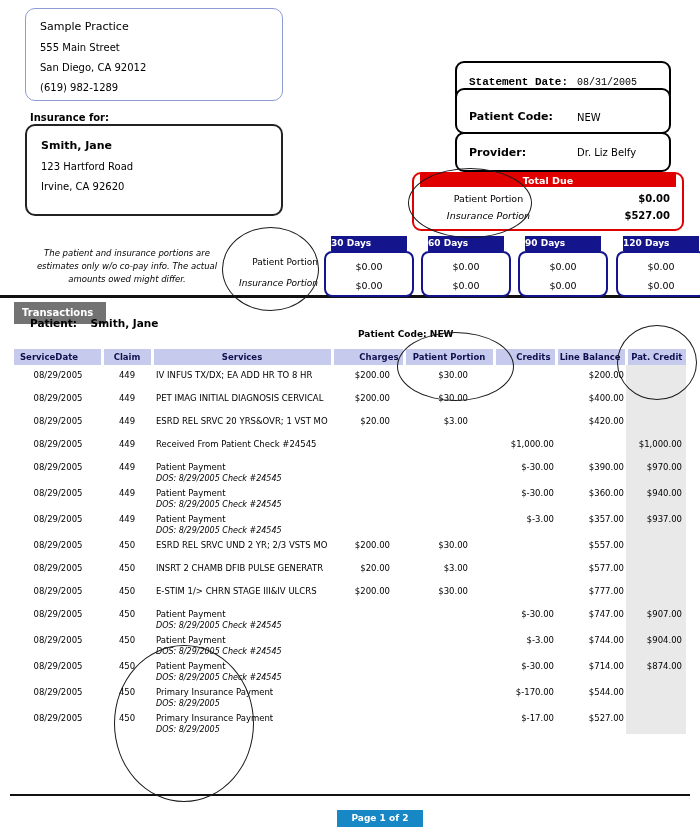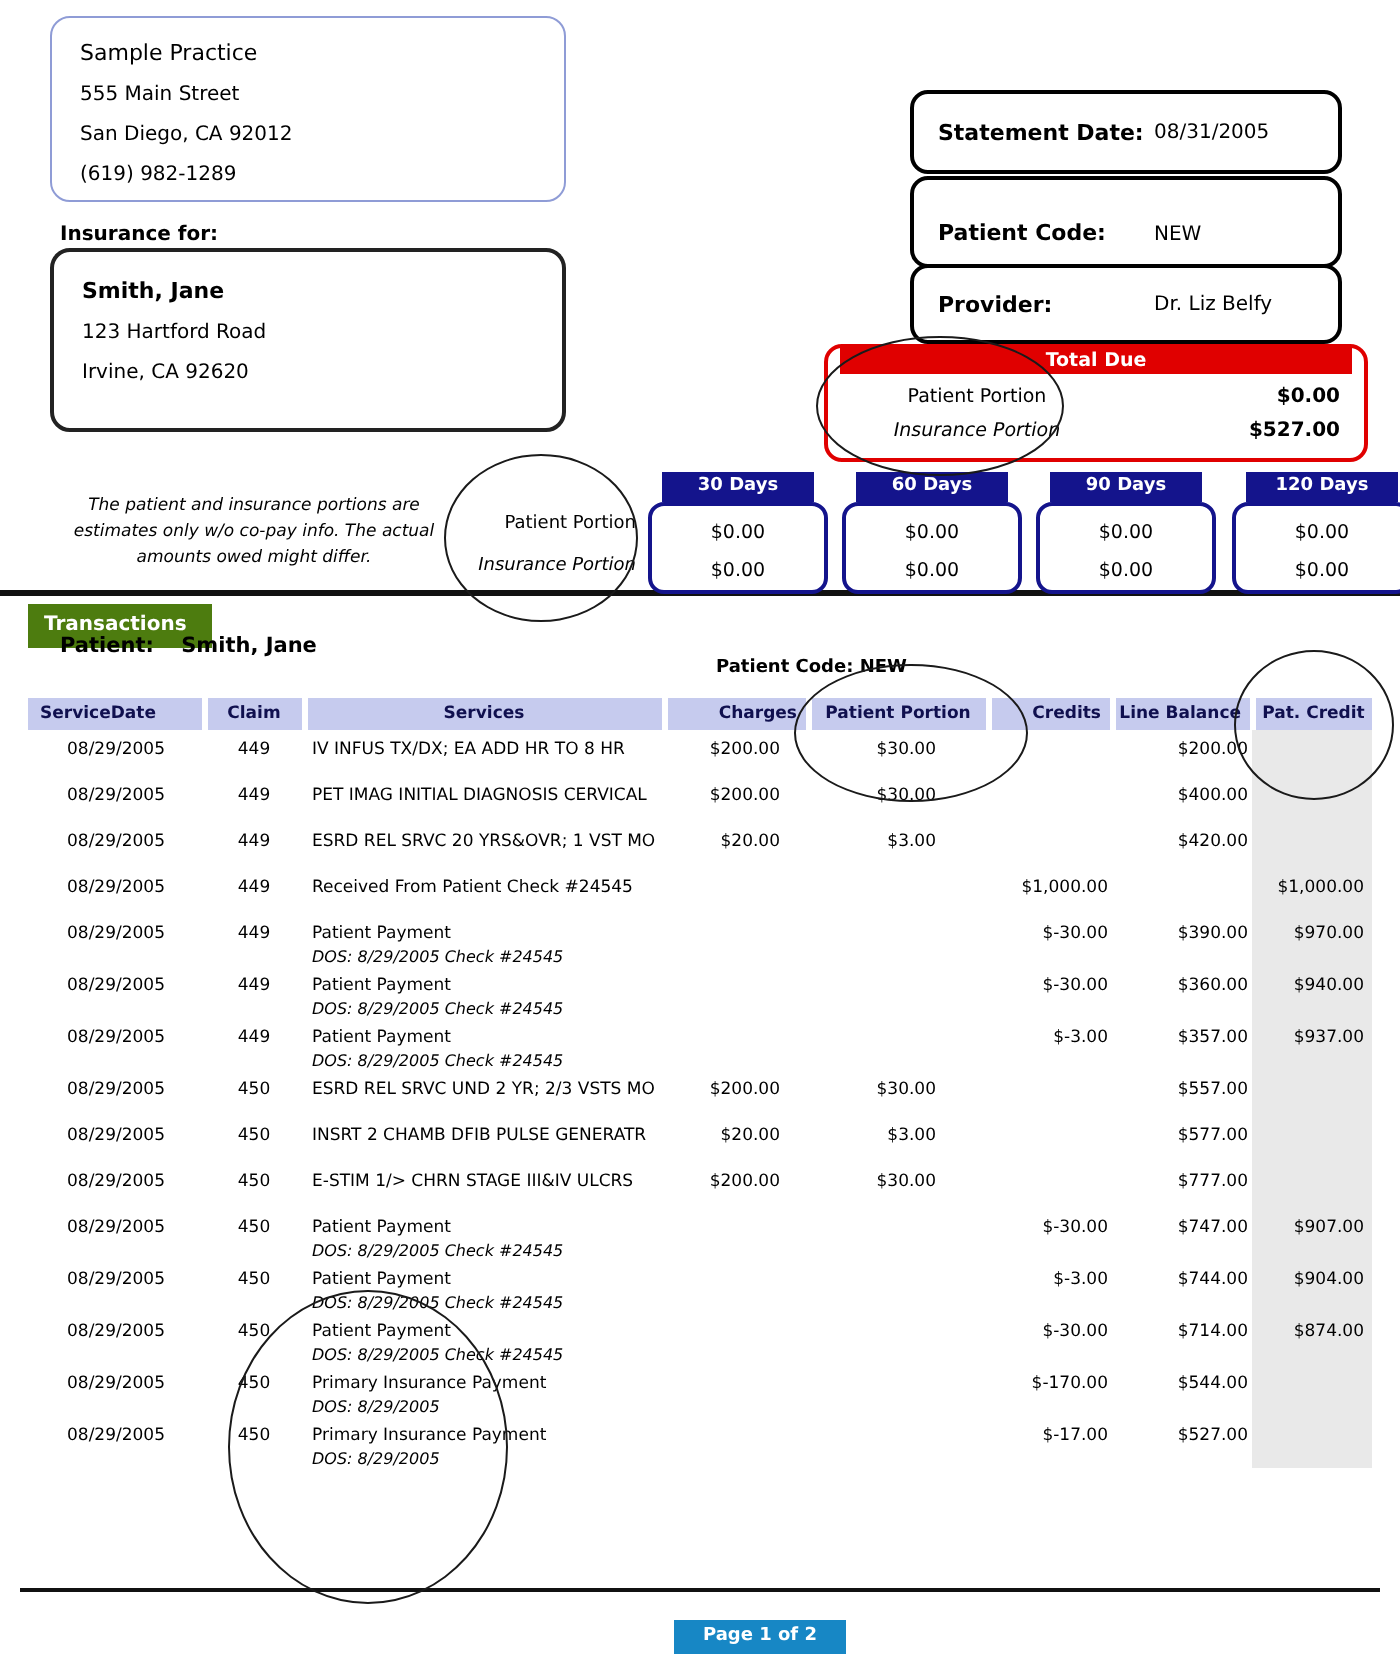--- a/index.html
+++ b/index.html
@@ -15,21 +15,21 @@
   
   .prepared-label { position:absolute; left:30px; top:112px; font-size:10px; font-weight:bold; }
   .patient-box { position:absolute; left:25px; top:124px; width:258px; height:92px;
     border:2px solid #222; border-radius:10px; padding:13px 8px 0 14px; }
   .patient-box .bname { font-size:11px; font-weight:bold; }
   .patient-box .bline { font-size:10px; margin-top:9px; }
 
   
   .info-box { position:absolute; left:455px; width:216px; border:2px solid #000;
     border-radius:9px; background:#fff; display:flex; align-items:center; padding-left:12px; }
-  .info-box.b1 { top:45px; height:42px; }
+  .info-box.b1 { top:61px; height:42px;font-family:Liberation Mono, monospace; }
   .info-box.b2 { top:88px; height:46px; align-items:flex-end; padding-bottom:9px; }
   .info-box.b3 { top:132px; height:40px; }
   .info-label { font-size:11px; font-weight:bold; width:108px; }
   .info-value { font-size:10px; }
 
   
   .totaldue-box { position:absolute; left:412px; top:172px; width:272px; height:59px;
     border:2px solid #E00000; border-radius:9px; background:#fff; }
   .totaldue-bar { margin:0 6px; height:13px; background:#E00000; color:#fff;
     font-size:9.5px; font-weight:bold; text-align:center; line-height:13px; }
@@ -39,28 +39,28 @@
   .totaldue-row .amt { flex:1; text-align:right; font-weight:bold; font-size:10px; }
 
   
   .aging-disclaimer { position:absolute; left:26px; top:247px; width:202px; font-size:8.5px;
     font-style:italic; text-align:center; line-height:13px; }
   .aging-lbl { position:absolute; left:198px; width:120px; text-align:right; font-size:9px; }
   .aging-lbl.p { top:257px; }
   .aging-lbl.i { top:278px; font-style:italic; }
   .aging-col { position:absolute; top:236px; width:90px; }
   .aging-header { width:76px; margin:0 auto; background:#14148C; color:#fff; font-size:9px;
-    font-weight:bold; text-align:center; height:15px; line-height:15px; }
+    font-weight:bold; text-align:left; height:15px; line-height:15px; }
   .aging-box { height:46px; border:2px solid #14148C; border-radius:8px; background:#fff; padding-top:4px; }
   .aging-amt { text-align:center; font-size:9.5px; height:19px; line-height:19px; }
 
   .divider1 { position:absolute; left:0; top:295px; width:700px; height:3px; background:#111; }
   .divider2 { position:absolute; left:10px; top:794px; width:680px; height:2px; background:#111; }
 
-  .txn-btn { position:absolute; left:14px; top:302px; width:92px; height:22px; background:#4d7c0f;
+  .txn-btn { position:absolute; left:14px; top:302px; width:92px; height:22px; background:#737373;
     color:#fff; font-size:10px; font-weight:bold; line-height:22px; padding-left:8px; cursor:pointer; }
   .patient-line { position:absolute; left:30px; top:317px; font-size:10.5px; font-weight:bold; }
   .patient-line .nm { margin-left:10px; }
   .pcode-line { position:absolute; left:358px; top:329px; font-size:9px; font-weight:bold; }
 
   
   .txn-table { position:absolute; left:14px; top:349px; width:672px; border-collapse:collapse;
     table-layout:fixed; font-size:8.5px; }
   .txn-table th { background:#C6CBEE; color:#10104F; font-weight:bold; font-size:8.5px;
     height:16px; border-left:3px solid #fff; text-align:center; }

